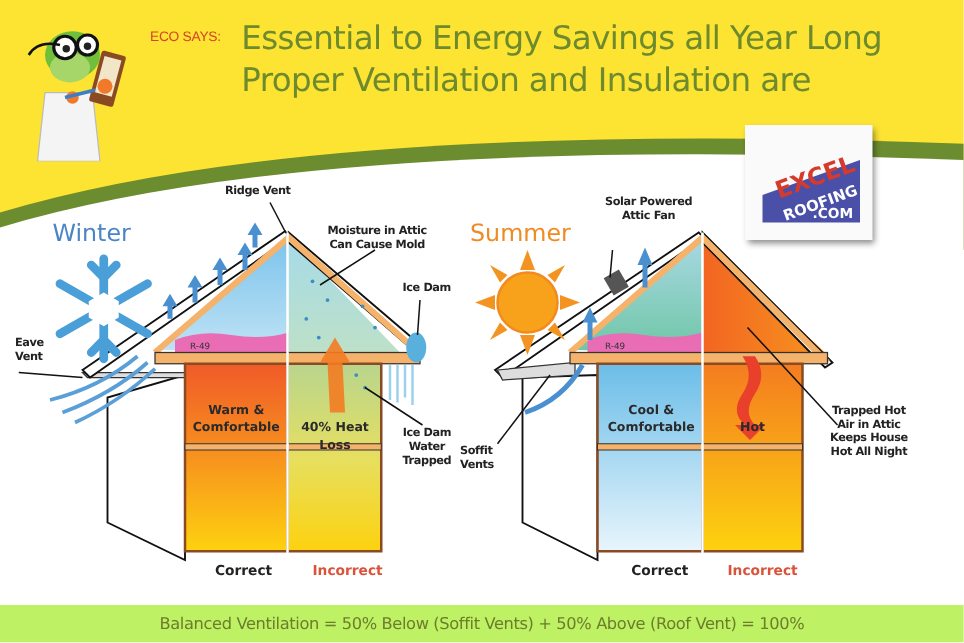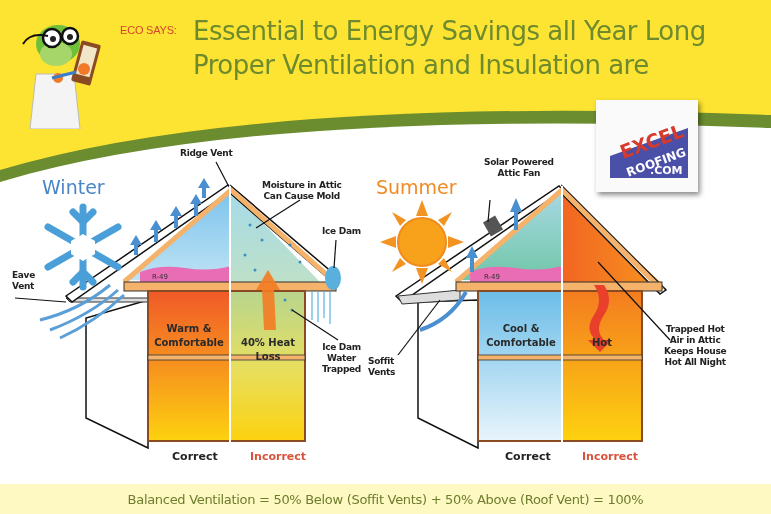--- a/index.html
+++ b/index.html
@@ -1,21 +1,21 @@
 <!DOCTYPE html>
 <html><head>
 <meta charset="utf-8">
 <style>
   html,body{margin:0;padding:0;}
   body{width:771px;height:514px;position:relative;overflow:hidden;background:#ffffff;font-family:"Liberation Sans",sans-serif;}
   .abs{position:absolute;}
   .header-bg{left:0;top:0;width:771px;height:200px;}
   .title{left:193px;top:14px;width:570px;color:#6d8a2e;font-family:"DejaVu Sans",sans-serif;font-size:26px;line-height:34px;letter-spacing:-0.5px;font-weight:normal;}
   .eco{left:120px;top:24px;color:#d6452a;font-size:11px;font-weight:normal;letter-spacing:-0.2px;}
-  .footer{left:0;top:484px;width:771px;height:30px;background:#fef9c3;display:flex;align-items:center;justify-content:center;color:#6c7d2b;font-family:"DejaVu Sans",sans-serif;font-size:13px;letter-spacing:-0.3px;}
+  .footer{left:0;top:484px;width:771px;height:30px;background:#bef264;display:flex;align-items:center;justify-content:center;color:#6c7d2b;font-family:"DejaVu Sans",sans-serif;font-size:13px;letter-spacing:-0.3px;}
   .lbl{font-family:"DejaVu Sans",sans-serif;font-size:9px;font-weight:bold;color:#222;text-align:center;line-height:11px;letter-spacing:-0.3px;}
   .season{font-family:"DejaVu Sans",sans-serif;font-size:19px;}
   .room-lbl{font-family:"DejaVu Sans",sans-serif;font-size:10px;font-weight:bold;color:#2a2a2a;text-align:center;line-height:14px;}
   .verdict{font-family:"DejaVu Sans",sans-serif;font-size:11px;font-weight:bold;text-align:right;}
   .logo{left:596px;top:100px;width:102px;height:92px;background:#fafafa;box-shadow:2px 3px 5px rgba(0,0,0,0.45);}
 </style>
 </head>
 <body>
 
 <svg class="abs header-bg" viewBox="0 0 771 200" width="771" height="200">

